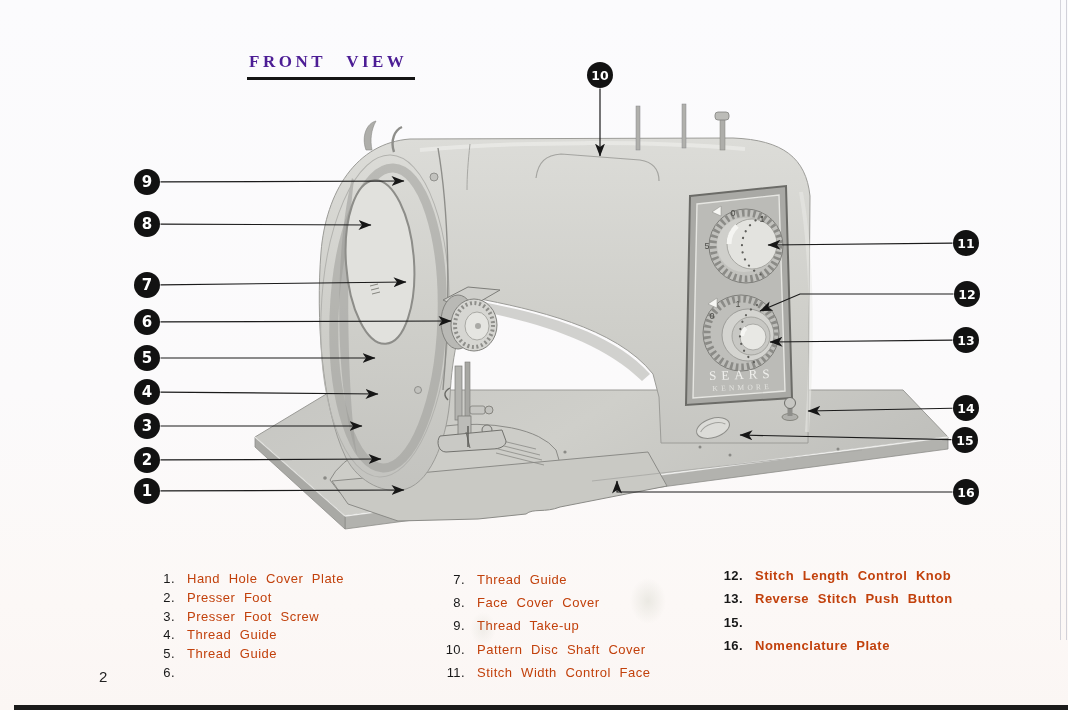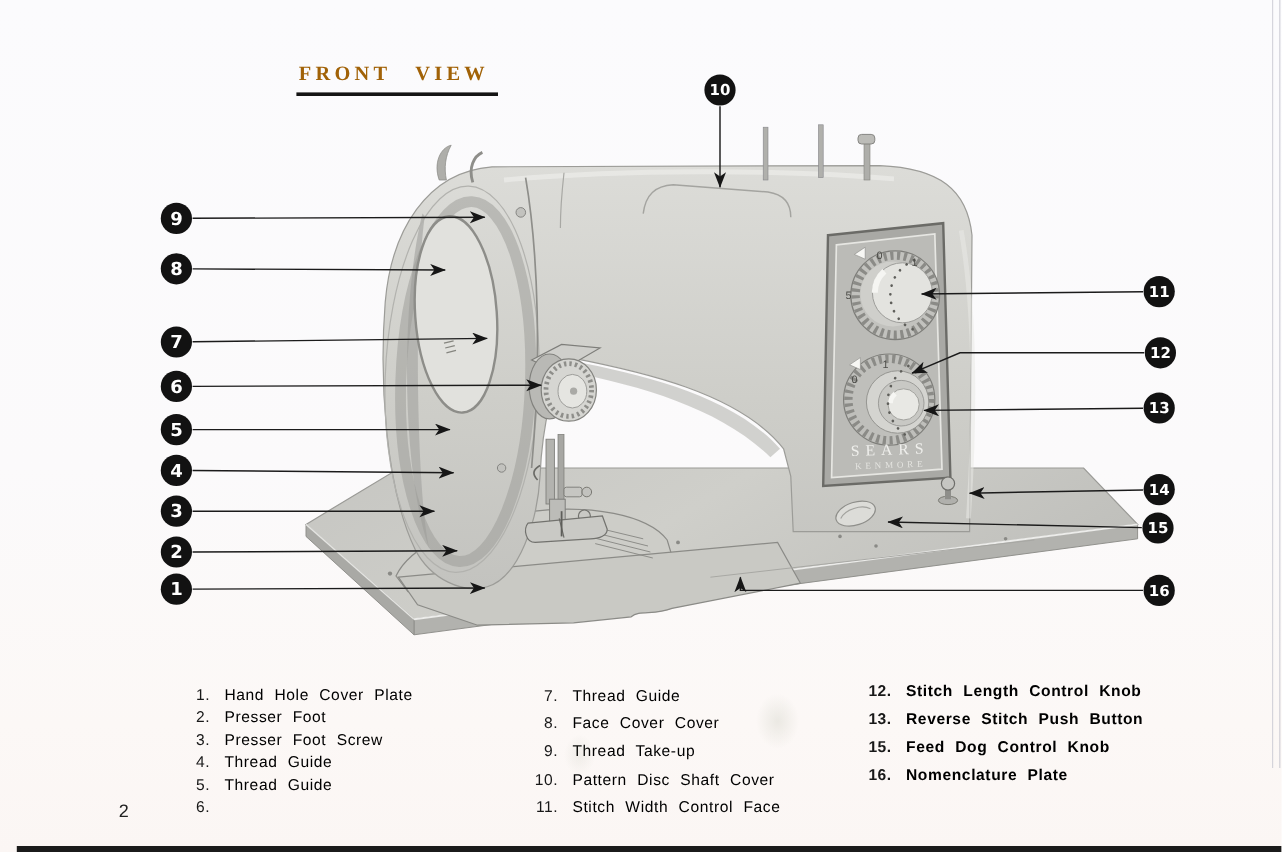--- a/index.html
+++ b/index.html
@@ -5,34 +5,34 @@
   html,body{margin:0;padding:0;}
   body{
     width:1068px;height:710px;position:relative;overflow:hidden;
     background:linear-gradient(180deg,#fbfbfd 0%,#fbfafb 55%,#fcf8f6 85%,#fbf6f4 100%);
     font-family:"Liberation Sans",sans-serif;color:#161616;
   }
   .stage{position:absolute;inset:0;}
   .title{
     position:absolute;left:247px;top:52px;
     font-family:"Liberation Serif",serif;font-weight:bold;font-size:17px;
-    letter-spacing:3.5px;word-spacing:13px;color:#a16207;
+    letter-spacing:3.5px;word-spacing:13px;color:#4c1d95;
     border-bottom:3.5px solid #141414;padding:0 8px 5px 2px;
   }
   .page-number{position:absolute;left:99px;top:668px;font-size:15px;color:#222;}
   .legend-col{position:absolute;}
   #legend-col-0{left:148px;top:570px;}
   #legend-col-1{left:438px;top:568px;}
   #legend-col-2{left:716px;top:564px;font-weight:bold;}
   .lg-row{display:flex;align-items:baseline;}
   #legend-col-0 .lg-row{line-height:18.8px;}
   #legend-col-1 .lg-row{line-height:23.2px;}
   #legend-col-2 .lg-row{line-height:23.4px;}
   .lg-num{width:27px;text-align:right;margin-right:12px;font-size:13px;letter-spacing:.4px;color:#181818;}
-  .lg-label{font-size:13px;letter-spacing:.5px;word-spacing:4.5px;color:#000000;white-space:nowrap;}
+  .lg-label{font-size:13px;letter-spacing:.5px;word-spacing:4.5px;color:#c2410c;white-space:nowrap;}
   .page-edge{
     position:absolute;left:1060px;top:0;width:5px;height:640px;
     border-left:1.5px solid #c9c9d2;border-right:1.5px solid #c4c4cd;opacity:.75;
   }
   .bottom-strip{position:absolute;left:14px;right:0;bottom:0;height:5px;background:#1b1b1b;}
   .smudge{position:absolute;border-radius:50%;pointer-events:none;}
   .smudge-1{left:630px;top:578px;width:36px;height:46px;background:radial-gradient(closest-side,rgba(130,140,110,.14),rgba(130,140,110,0));}
   .smudge-2{left:470px;top:612px;width:26px;height:34px;background:radial-gradient(closest-side,rgba(130,140,110,.10),rgba(130,140,110,0));}
   svg text{font-family:"Liberation Sans",sans-serif;}
   .callout-num{font-family:"DejaVu Sans",sans-serif;font-weight:bold;fill:#ffffff;}
@@ -353,21 +353,20 @@
         <div class="lg-row">
           <span class="lg-num">12.</span>
           <span class="lg-label">Stitch Length Control Knob</span>
         </div>
         <div class="lg-row">
           <span class="lg-num">13.</span>
           <span class="lg-label">Reverse Stitch Push Button</span>
         </div>
         <div class="lg-row">
           <span class="lg-num">15.</span>
-          <span class="lg-label">Feed Dog Control Knob</span>
         </div>
         <div class="lg-row">
           <span class="lg-num">16.</span>
           <span class="lg-label">Nomenclature Plate</span>
         </div>
       </div>
   </div>
 
   <div class="page-number">2</div>
 

